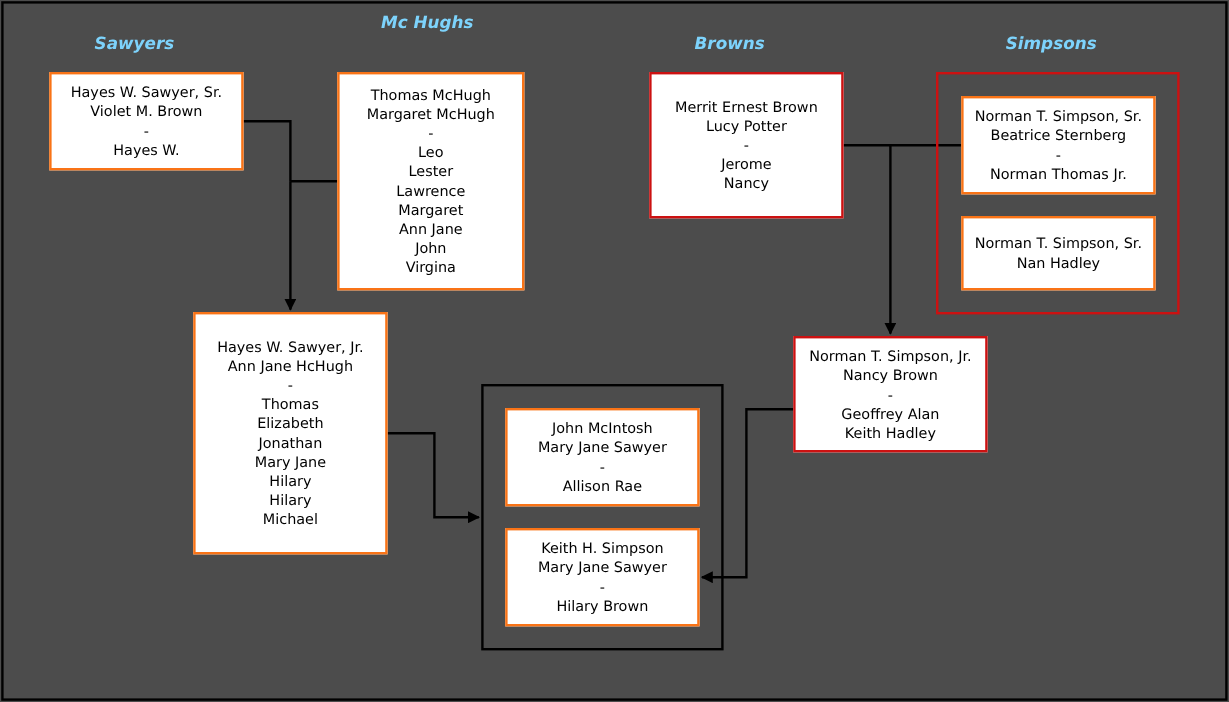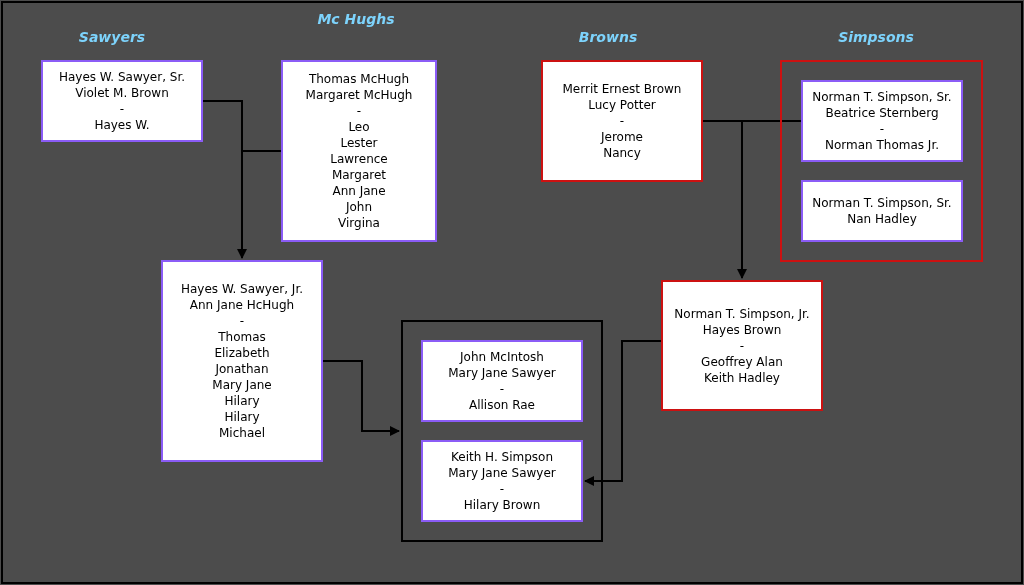--- a/index.html
+++ b/index.html
@@ -1,20 +1,20 @@
 <!DOCTYPE html>
 <html><head>
 <meta charset="utf-8">
 <style>
   html, body { margin:0; padding:0; }
   body { width:1024px; height:585px; background:#4c4c4c; position:relative; overflow:hidden;
          font-family:"DejaVu Sans", sans-serif; }
   .frame { position:absolute; left:1px; top:1px; width:1018px; height:579px; border:2px solid #000; box-sizing:content-box; }
   .heading { position:absolute; font-weight:bold; font-style:italic; font-size:14px; color:#7dd3fc; text-align:center; width:160px; }
-  .box { position:absolute; background:#fff; border:2px solid #8b5cf6; box-sizing:border-box;
+  .box { position:absolute; background:#fff; border:2px solid #f97316; box-sizing:border-box;
          display:flex; flex-direction:column; justify-content:center; align-items:center;
          font-size:12px; line-height:16px; color:#000; text-align:center; }
   .box.red { border-color:#cc1111; }
   .group { position:absolute; border:2px solid #000; box-sizing:border-box; }
   .group.red { border-color:#cc1111; }
   .line { display:block; white-space:nowrap; }
   svg.wires { position:absolute; left:0; top:0; width:1024px; height:585px; pointer-events:none; }
 </style>
 </head>
 <body>
@@ -86,23 +86,23 @@
     <span class="line">Ann Jane HcHugh</span>
     <span class="line">-</span>
     <span class="line">Thomas</span>
     <span class="line">Elizabeth</span>
     <span class="line">Jonathan</span>
     <span class="line">Mary Jane</span>
     <span class="line">Hilary</span>
     <span class="line">Hilary</span>
     <span class="line">Michael</span>
   </div>
-<div class="box red" style="left:661px;top:280px;width:162px;height:131px;">
+<div class="box red" style="left:661px;top:280px;width:162px;height:97px;">
     <span class="line">Norman T. Simpson, Jr.</span>
-    <span class="line">Hayes Brown</span>
+    <span class="line">Nancy Brown</span>
     <span class="line">-</span>
     <span class="line">Geoffrey Alan</span>
     <span class="line">Keith Hadley</span>
   </div>
 <div class="box" style="left:421px;top:340px;width:162px;height:82px;">
     <span class="line">John McIntosh</span>
     <span class="line">Mary Jane Sawyer</span>
     <span class="line">-</span>
     <span class="line">Allison Rae</span>
   </div>

